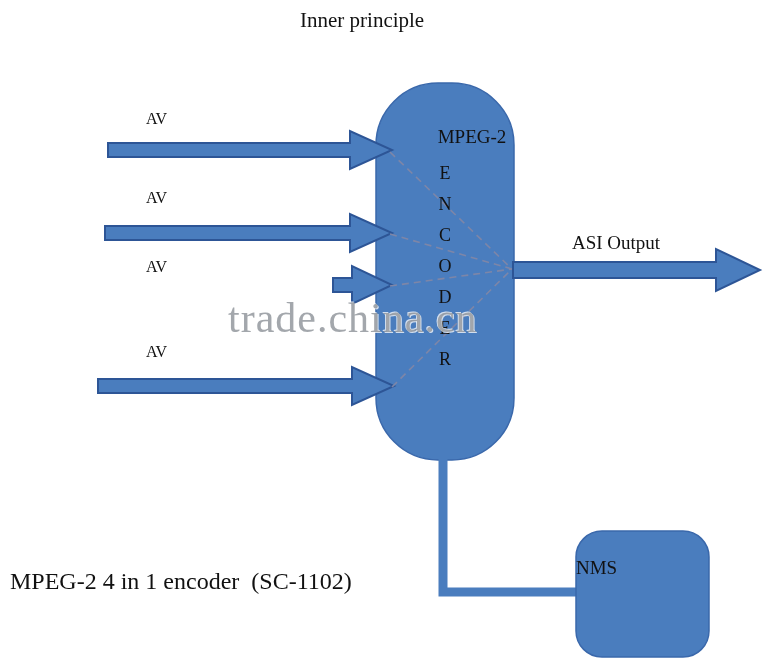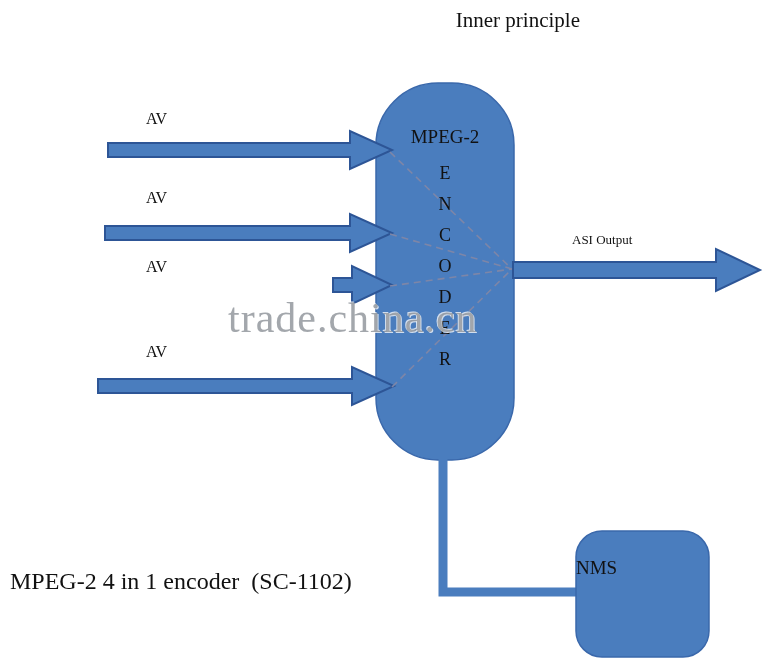--- a/index.html
+++ b/index.html
@@ -6,30 +6,30 @@
   .canvas{
     position:relative;
     width:768px;height:672px;
     background:#ffffff;
     overflow:hidden;
     font-family:"Liberation Serif", serif;
     color:#111;
   }
   .layer-svg{position:absolute;left:0;top:0;z-index:1;}
   .label{position:absolute;z-index:2;}
-  .title{left:300px;top:8px;width:280px;text-align:right;font-size:21px;}
+  .title{left:300px;top:8px;width:280px;text-align:left;font-size:21px;}
   .av{font-size:16px;width:40px;}
   .av1{left:146px;top:110px;}
   .av2{left:146px;top:189px;}
   .av3{left:146px;top:258px;}
   .av4{left:146px;top:343px;}
-  .mpeg{left:376px;top:126px;width:138px;text-align:center;font-size:19px;}
+  .mpeg{left:376px;top:126px;width:138px;text-align:center;font-size:19px;padding-left:27px;}
   .letters{left:376px;top:158px;width:138px;text-align:center;font-size:18px;line-height:31px;}
   .letters span{display:block;}
-  .asi{left:572px;top:232px;font-size:13px;}
+  .asi{left:572px;top:232px;font-size:19px;}
   .nms{left:576px;top:549px;width:133px;text-align:left;font-size:19px;line-height:37px;}
   .nms span{display:block;}
   .caption{left:10px;top:568px;font-size:24px;white-space:pre;}
   .watermark{
     position:absolute;z-index:3;
     left:228px;top:294px;
     font-family:Liberation Serif, serif;
     font-size:42px;
     letter-spacing:1px;
     color:rgba(150,155,160,0.88);

